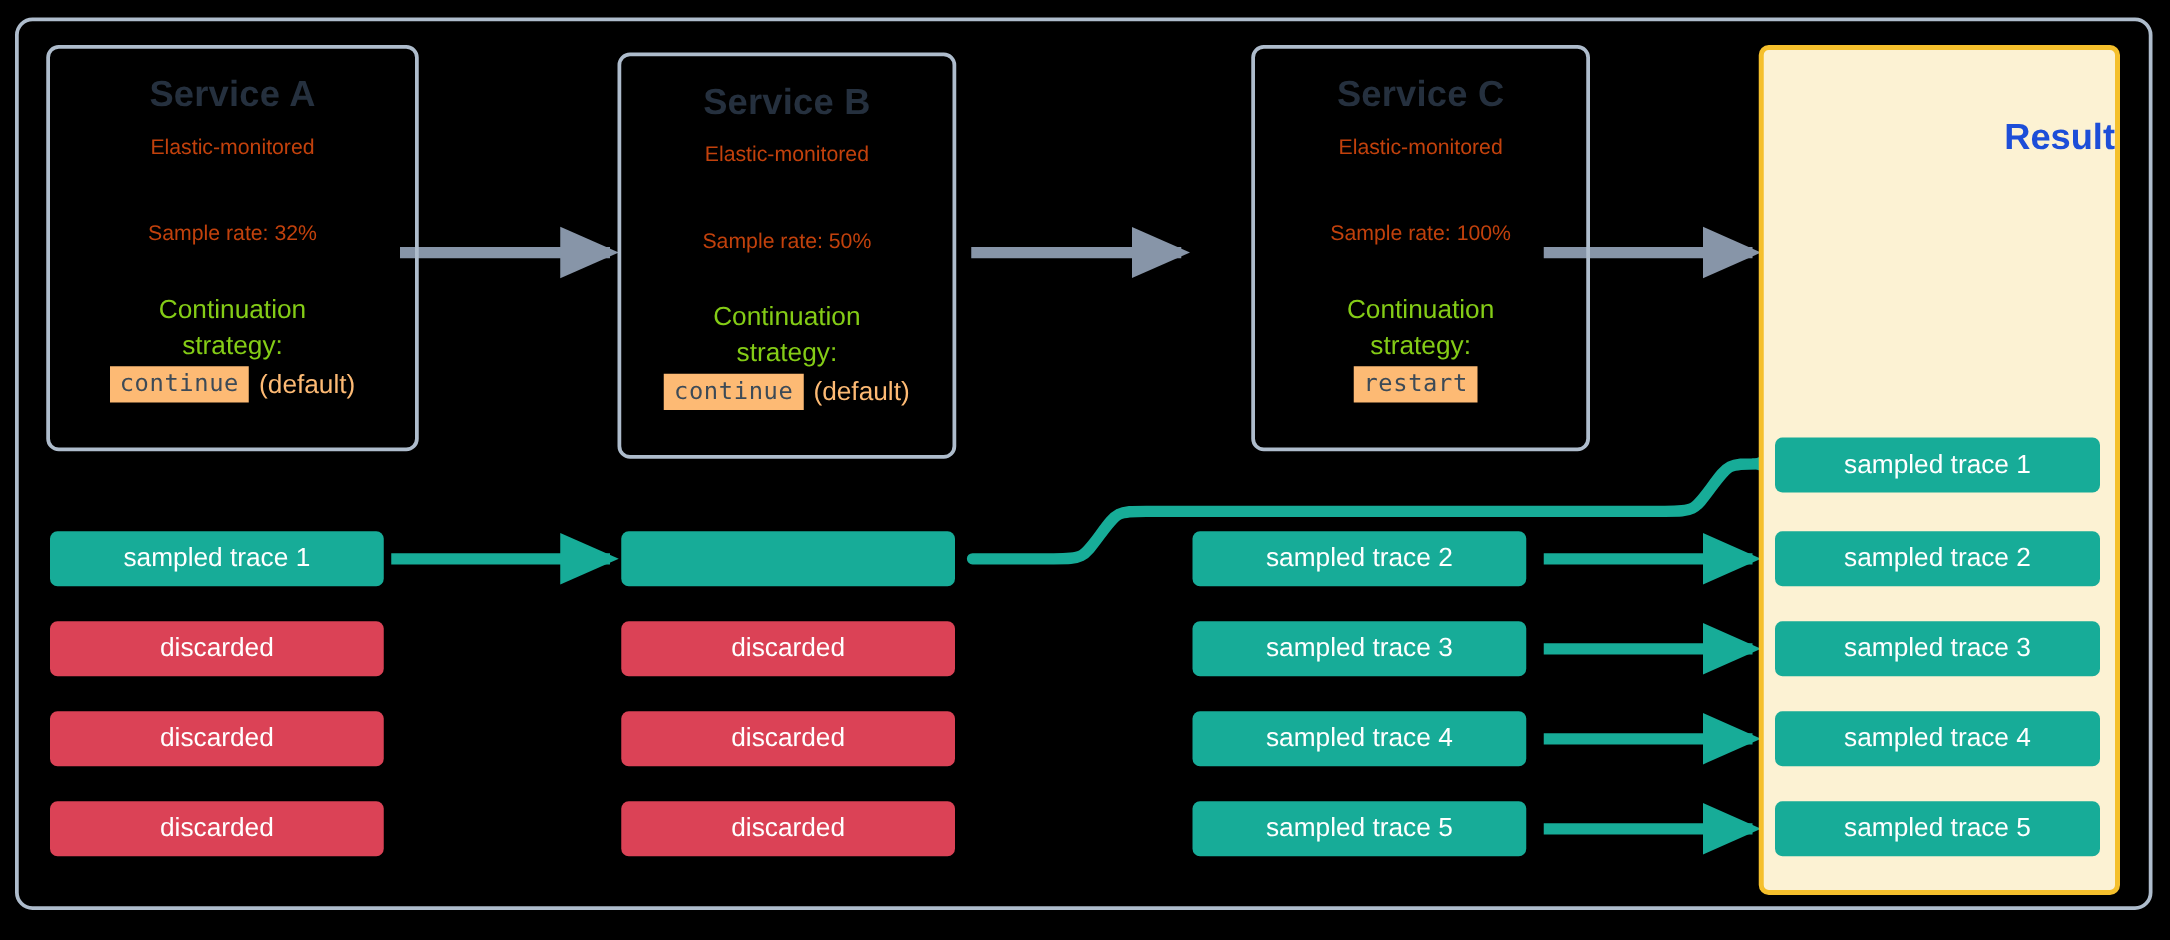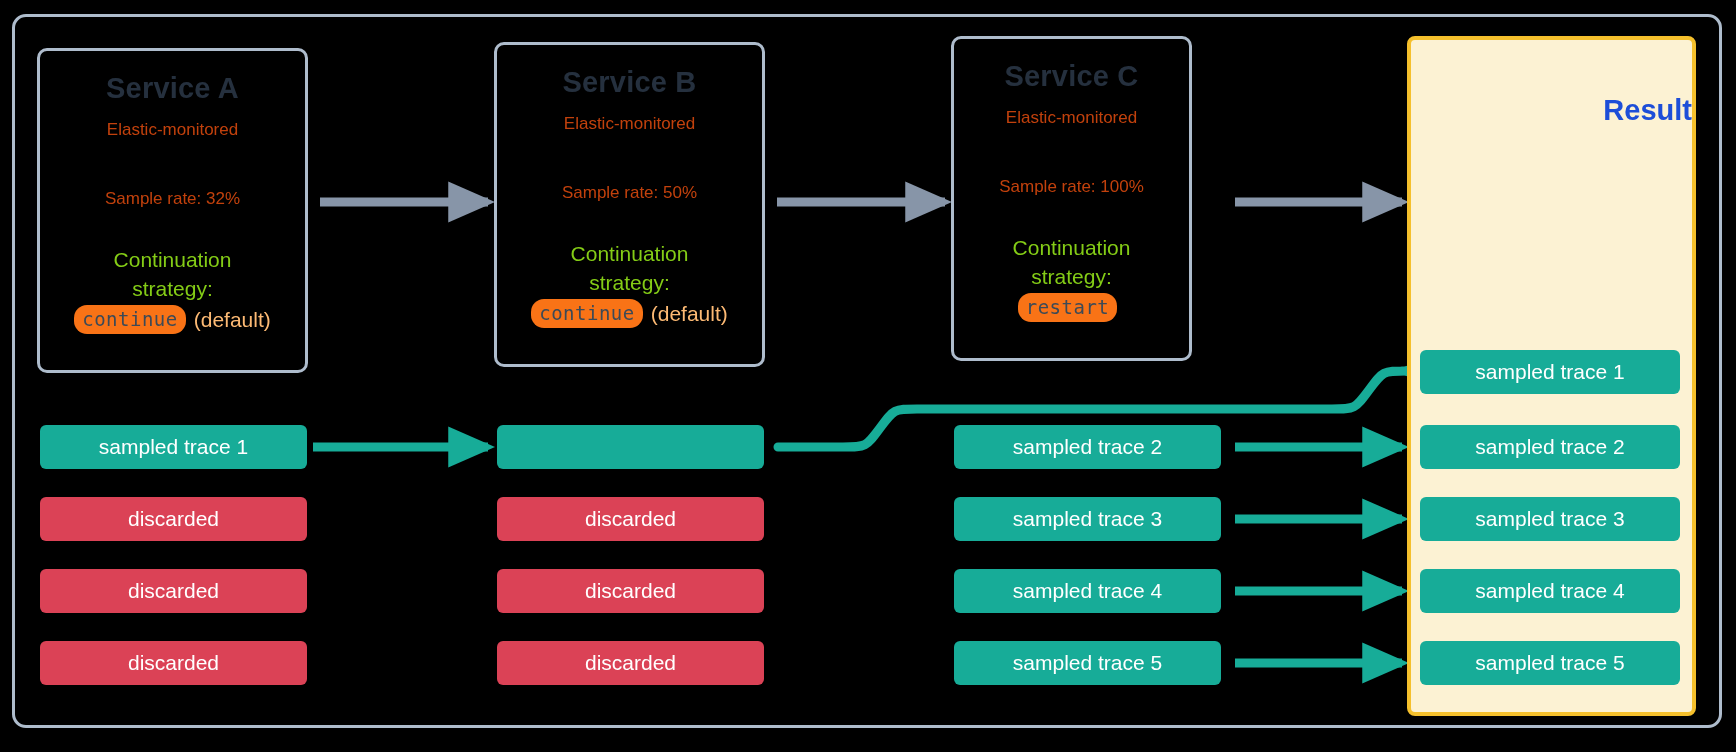--- a/index.html
+++ b/index.html
@@ -65,22 +65,22 @@
     display: flex;
     justify-content: center;
     align-items: center;
     gap: 8px;
     margin-top: 2px;
   }
   code.badge {
     font-family: "DejaVu Sans Mono", "Liberation Mono", monospace;
     font-size: 19px;
     color: #3C4A57;
-    background: #f97316;
-    border-radius: 13px;
+    background: #fdba74;
+    border-radius: 0;
     padding: 3px 8px 4px 8px;
     letter-spacing: 0.5px;
     white-space: nowrap;
   }
   .code-note {
     font-size: 21px;
     color: #fdba74;
   }
   
   #result-card {
@@ -160,21 +160,21 @@
                C 1355 409 1355 409 1369 390
                C 1383 371 1383 371 1406 371 L 1402 371" fill="none" stroke="#17AC98" stroke-width="9" stroke-linecap="round" stroke-linejoin="round" marker-end="url(#arrow-teal)"></path>
 
       <line x1="1235" y1="447" x2="1402" y2="447" stroke="#17AC98" stroke-width="9" marker-end="url(#arrow-teal)"></line>
       <line x1="1235" y1="519" x2="1402" y2="519" stroke="#17AC98" stroke-width="9" marker-end="url(#arrow-teal)"></line>
       <line x1="1235" y1="591" x2="1402" y2="591" stroke="#17AC98" stroke-width="9" marker-end="url(#arrow-teal)"></line>
       <line x1="1235" y1="663" x2="1402" y2="663" stroke="#17AC98" stroke-width="9" marker-end="url(#arrow-teal)"></line>
     </g>
   </svg>
 
-  <div class="service-card" style="left:37px; top:48px; width:271px; height:325px;">
+  <div class="service-card" style="left:37px; top:36px; width:298px; height:325px;">
     <div class="service-title">Service A</div>
     <div class="service-sub">Elastic-monitored</div>
     <div class="service-gap-sm"></div>
     <div class="service-sub">Sample rate: 32%</div>
     <div class="service-gap-md"></div>
     <div class="strategy-line">Continuation</div>
     <div class="strategy-line">strategy:</div>
     <div class="code-row">
       <code class="badge">continue</code>
       <span class="code-note">(default)</span>
@@ -188,21 +188,21 @@
     <div class="service-sub">Sample rate: 50%</div>
     <div class="service-gap-md"></div>
     <div class="strategy-line">Continuation</div>
     <div class="strategy-line">strategy:</div>
     <div class="code-row">
       <code class="badge">continue</code>
       <span class="code-note">(default)</span>
     </div>
   </div>
 
-  <div class="service-card" style="left:951px; top:36px; width:241px; height:325px;">
+  <div class="service-card" style="left:1001px; top:36px; width:271px; height:325px;">
     <div class="service-title">Service C</div>
     <div class="service-sub">Elastic-monitored</div>
     <div class="service-gap-sm"></div>
     <div class="service-sub">Sample rate: 100%</div>
     <div class="service-gap-md"></div>
     <div class="strategy-line">Continuation</div>
     <div class="strategy-line">strategy:</div>
     <div class="code-row">
       <code class="badge">restart</code>
       <span class="code-note"></span>

